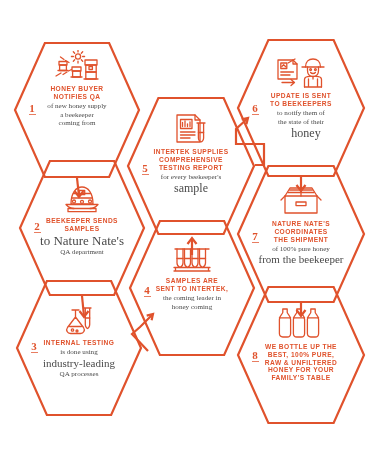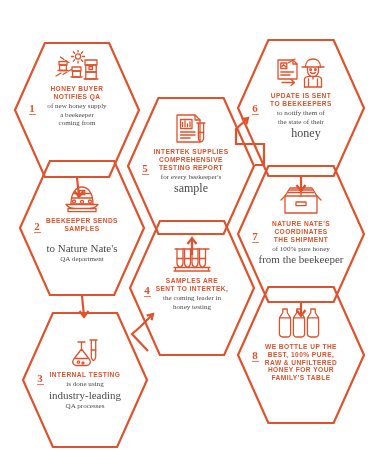--- a/index.html
+++ b/index.html
@@ -108,27 +108,27 @@
             <path d="M8 24.5 H40 M8 24.5 C10 27 13 28.5 16 28.5 M40 24.5 C38 27 35 28.5 32 28.5"></path>
             <rect x="10" y="28.5" width="28" height="3.2"></rect>
             <circle cx="16" cy="21.5" r="1.5"></circle>
             <circle cx="24" cy="21.8" r="1.5"></circle>
             <circle cx="32" cy="21.5" r="1.5"></circle>
           </svg>
         </div>
         <div style="margin-top: 3px; width: 103.32px;">
           <div class="title" style="font-size: 6.6px;">BEEKEEPER SENDS</div>
           <div class="title" style="font-size: 6.6px;">SAMPLES</div>
-          <div class="body-txt" style="font-size: 11px; margin-top: 9px;">to Nature Nate's</div>
+          <div class="body-txt" style="font-size: 13px; margin-top: 0;">to Nature Nate's</div>
           <div class="body-txt" style="font-size: 7.1px;">QA department</div>
         </div>
       </div>
       <div class="numlabel" style="left: 12px; top: 60px; font-size: 11px; width: 12px;"><span>2</span><span class="nrule"></span></div>
     </div>
-    <div class="hexwrap" style="left: 22px; top: 280px; width: 126px; height: 136px; margin-top: 32px;">
+    <div class="hexwrap" style="left: 16px; top: 280px; width: 126px; height: 136px;">
       <svg class="hex-svg" width="126" height="136" viewBox="0 0 126 136">
         <path d="M 30.87 1 L 95.13 1 L 125 68 L 95.13 135 L 30.87 135 L 1 68 Z" fill="none" stroke="#E0522C" stroke-width="2.2" stroke-linejoin="miter"></path>
       </svg>
       <div class="hex-content" style="width: 126px; height: 136px; padding-top: 22px;">
         <div class="icon-box">
           <svg width="42" height="34" viewBox="0 0 42 34" fill="none" stroke="#E0522C" stroke-width="1.3" stroke-linecap="round" stroke-linejoin="round">
             <path d="M14 8 H21 M17.5 8 V15 L9.5 25.5 C7.6 28.2 9.3 31.5 12.6 31.5 H22.4 C25.7 31.5 27.4 28.2 25.5 25.5 L17.5 15 V8"></path>
             <path d="M11.6 24.5 H23.4"></path>
             <path d="M26 6 H33 M27.3 6 V22.5 C27.3 25 29 26.5 29.5 26.5 C30 26.5 31.7 25 31.7 22.5 V6"></path>
             <path d="M27.3 16 H31.7"></path>
@@ -161,21 +161,21 @@
             <path d="M24 18.5 H30"></path>
             <path d="M31.5 9 V23 C31.5 26 34.5 27.5 34.5 27.5 C34.5 27.5 37.5 26 37.5 23 V9"></path>
             <path d="M31.5 18.5 H37.5"></path>
             <path d="M6 27.5 H42 M7.5 27.5 V31 M40.5 27.5 V31 M6 31 H42"></path>
           </svg>
         </div>
         <div style="margin-top: 3px; width: 103.32px;">
           <div class="title" style="font-size: 6.6px;">SAMPLES ARE</div>
           <div class="title" style="font-size: 6.6px;">SENT TO INTERTEK,</div>
           <div class="body-txt" style="font-size: 7.1px; margin-top: 1.5px;">the coming leader in</div>
-          <div class="body-txt" style="font-size: 7.1px;">honey testing</div>
+          <div class="body-txt" style="font-size: 7.1px;">honey coming</div>
         </div>
       </div>
       <div class="numlabel" style="left: 12px; top: 64px; font-size: 11px; width: 12px;"><span>4</span><span class="nrule"></span></div>
     </div>
     <div class="hexwrap" style="left: 127px; top: 97px; width: 128px; height: 138px;">
       <svg class="hex-svg" width="128" height="138" viewBox="0 0 128 138">
         <path d="M 31.36 1 L 96.64 1 L 127 69 L 96.64 137 L 31.36 137 L 1 69 Z" fill="none" stroke="#E0522C" stroke-width="2.2" stroke-linejoin="miter"></path>
       </svg>
       <div class="hex-content" style="width: 128px; height: 138px; padding-top: 14px;">
         <div class="icon-box">

